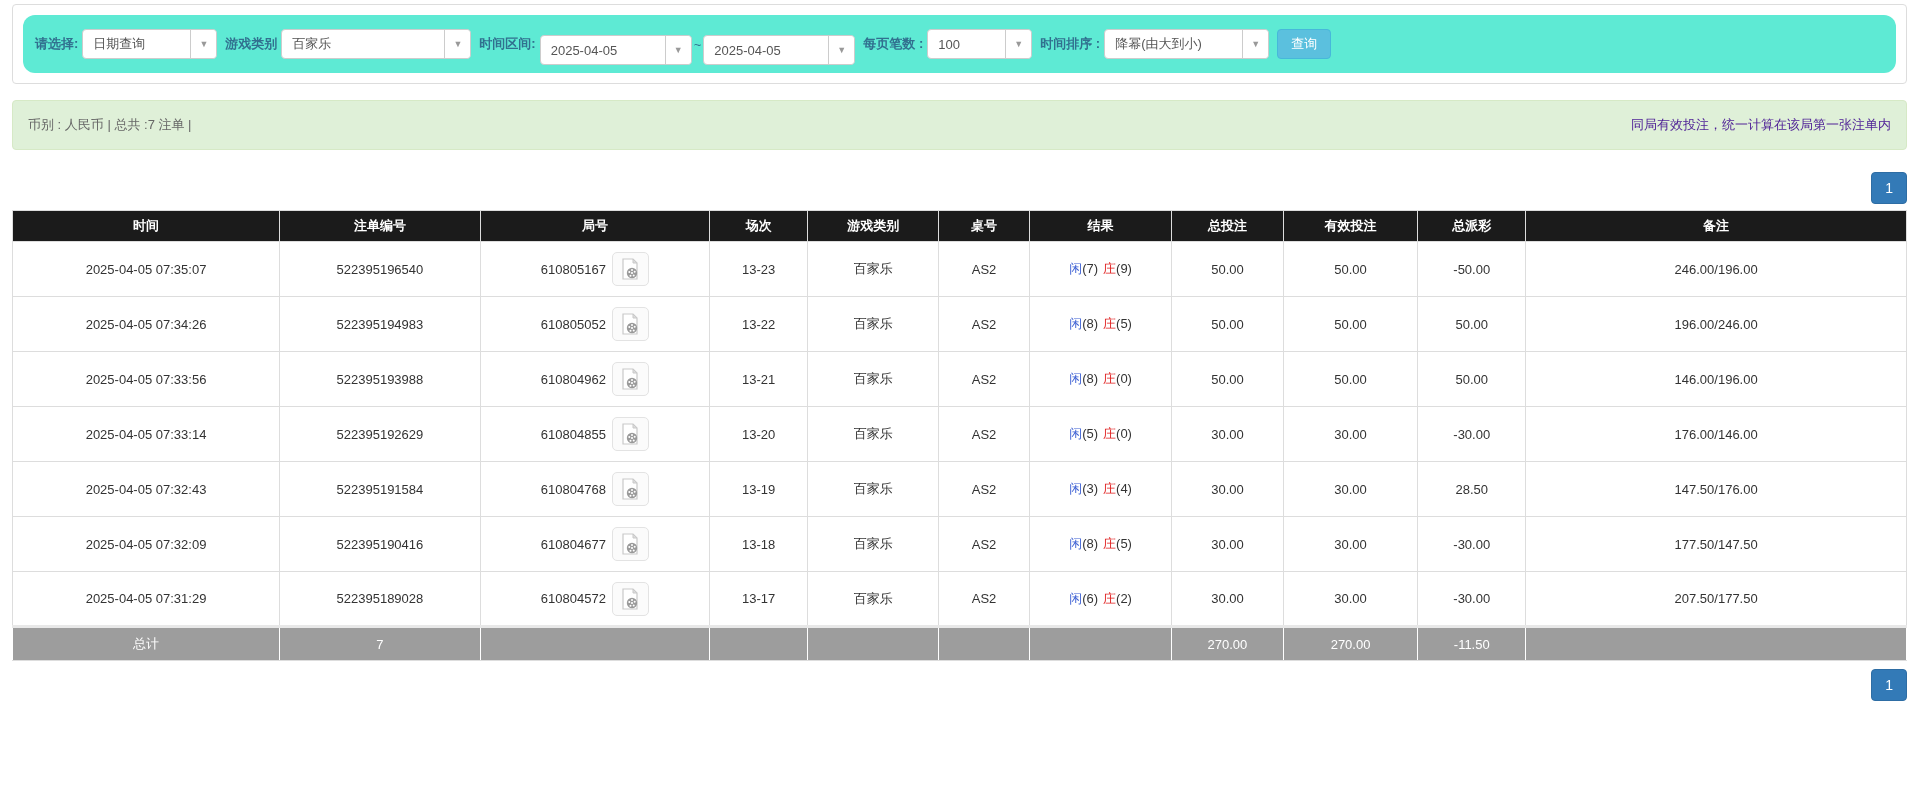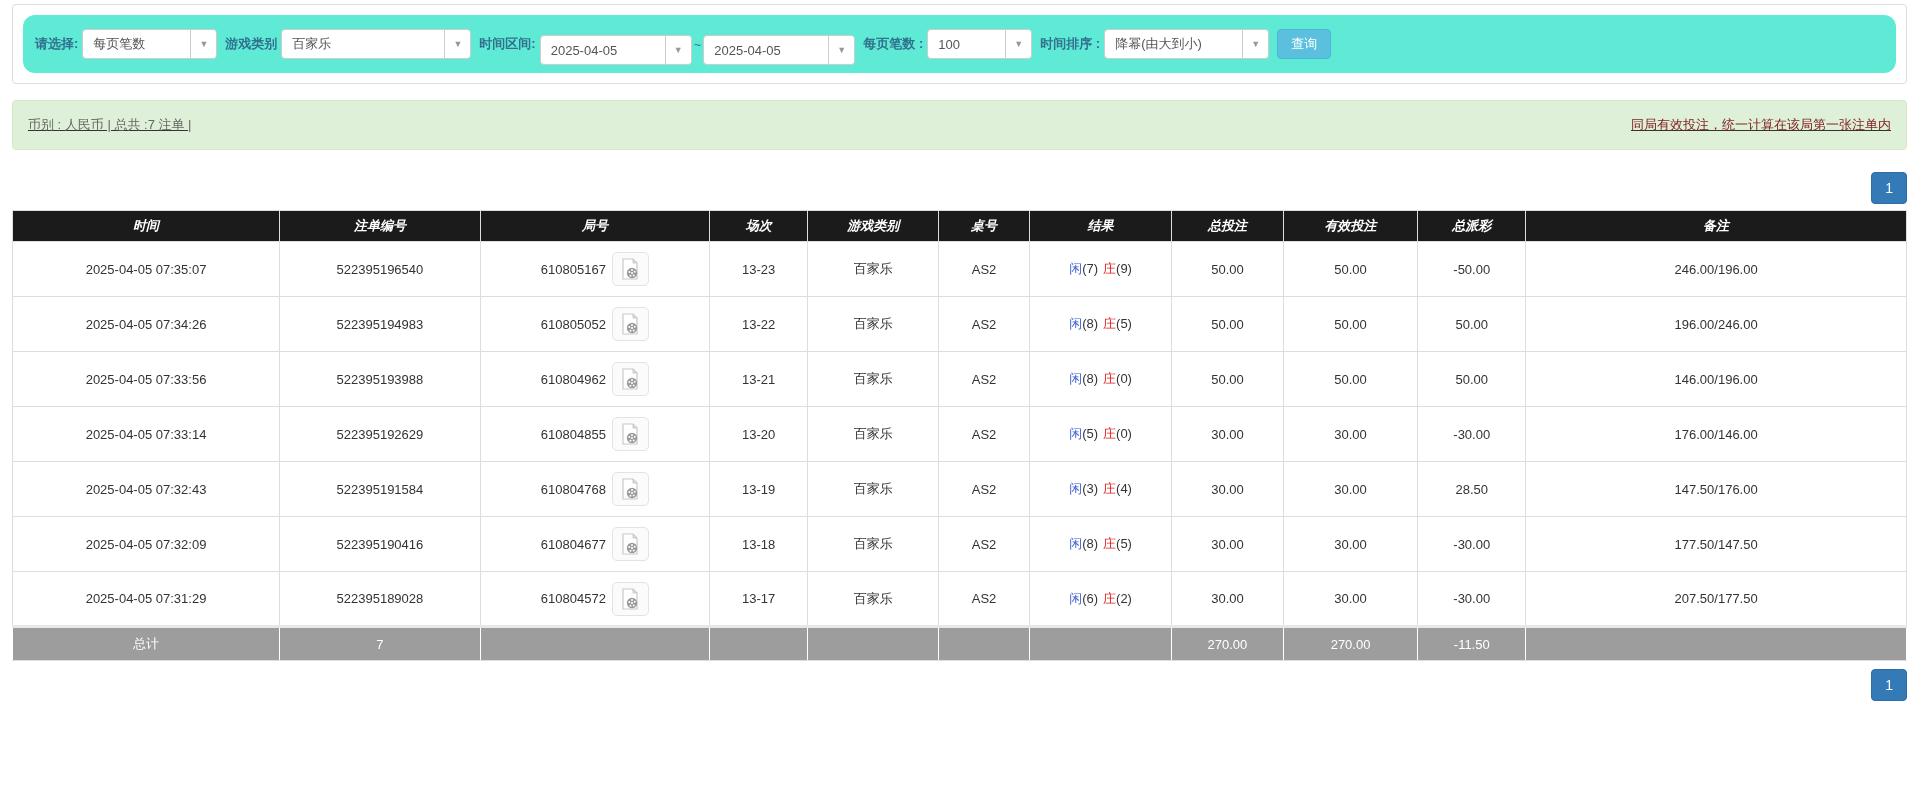--- a/index.html
+++ b/index.html
@@ -37,38 +37,38 @@
   .tilde { color:#31708f; margin:0 2px; }
   .btn-query {
     background:#5bc0de; border:1px solid #46b8da; color:#fff;
     border-radius:4px; height:30px; padding:0 13px; font-size:13px;
     margin-left:8px; cursor:pointer; font-family:Liberation Sans, sans-serif;
   }
 
   
   .notice {
     margin-top:16px; background:#dff0d8; border:1px solid #d6e9c6; border-radius:4px;
-    padding:15px; display:flex; justify-content:space-between; align-items:center;text-decoration:underline;
+    padding:15px; display:flex; justify-content:space-between; align-items:center;
   }
   .notice-left { color:#666; }
-  .notice-right { color:#7f1d1d; }
+  .notice-right { color:#4c1d95; }
 
   
   .pag-row-top { text-align:right; margin:22px 0 6px; }
   .pag-row-bottom { text-align:right; margin:8px 0 0; }
   .page-btn {
     display:inline-block; background:#337ab7; border:1px solid #2e6da4; color:#fff;
     border-radius:4px; padding:7px 13px; font-size:14px; cursor:pointer;
   }
 
   
   table.bet-table { width:100%; border-collapse:collapse; table-layout:fixed; font-size:13px; }
   .bet-table thead th {
     background:#1b1b1b; color:#fff; font-weight:bold; height:31px;
-    border:1px solid #ddd; text-align:center; padding:0 4px;font-style:italic;
+    border:1px solid #ddd; text-align:center; padding:0 4px;
   }
   .bet-table tbody td {
     background:#fff; height:55px; border:1px solid #ddd;
     text-align:center; color:#333; padding:0 4px; overflow:hidden;
   }
   .bet-table tr.tfoot td {
     background:#9d9d9d; color:#fff; height:34px;
     border-right:1px solid #fff; border-left:1px solid #fff;
     border-top:3px solid #e8e8e8; border-bottom:1px solid #ddd;
     text-align:center;
@@ -90,21 +90,21 @@
 </head>
 <body>
 
 <div class="page">
 
 
   <div class="filter-panel">
     <div class="filter-bar">
       <span class="flabel">请选择:</span>
       <div class="selectbox w-select1">
-        <span class="txt">每页笔数</span>
+        <span class="txt">日期查询</span>
         <span class="caret-box">▼</span>
       </div>
 
       <span class="flabel">游戏类别</span>
       <div class="selectbox w-game">
         <span class="txt">百家乐</span>
         <span class="caret-box">▼</span>
       </div>
 
       <span class="flabel">时间区间:</span>

